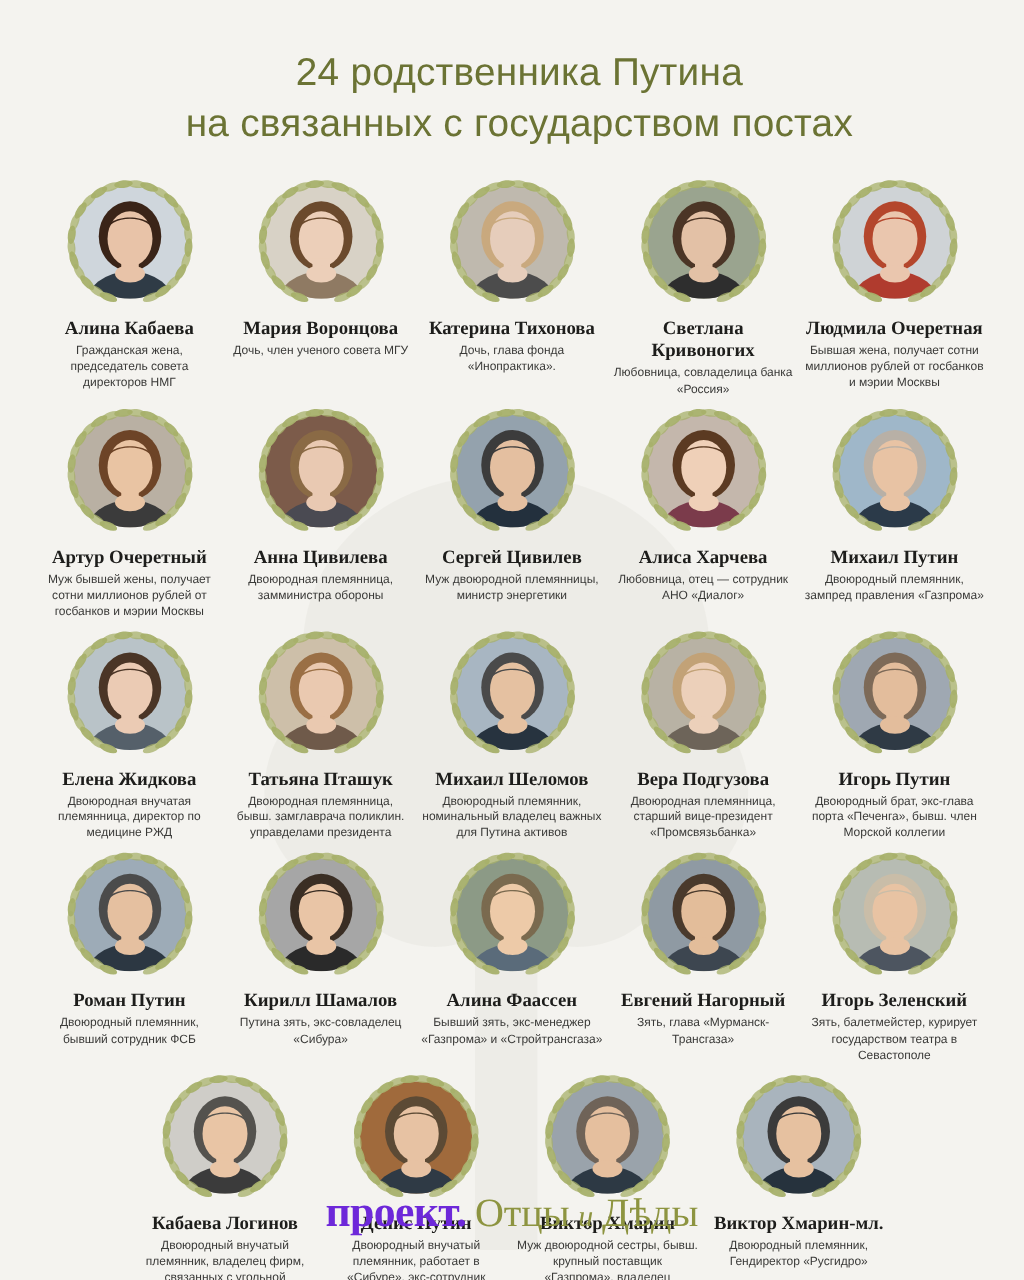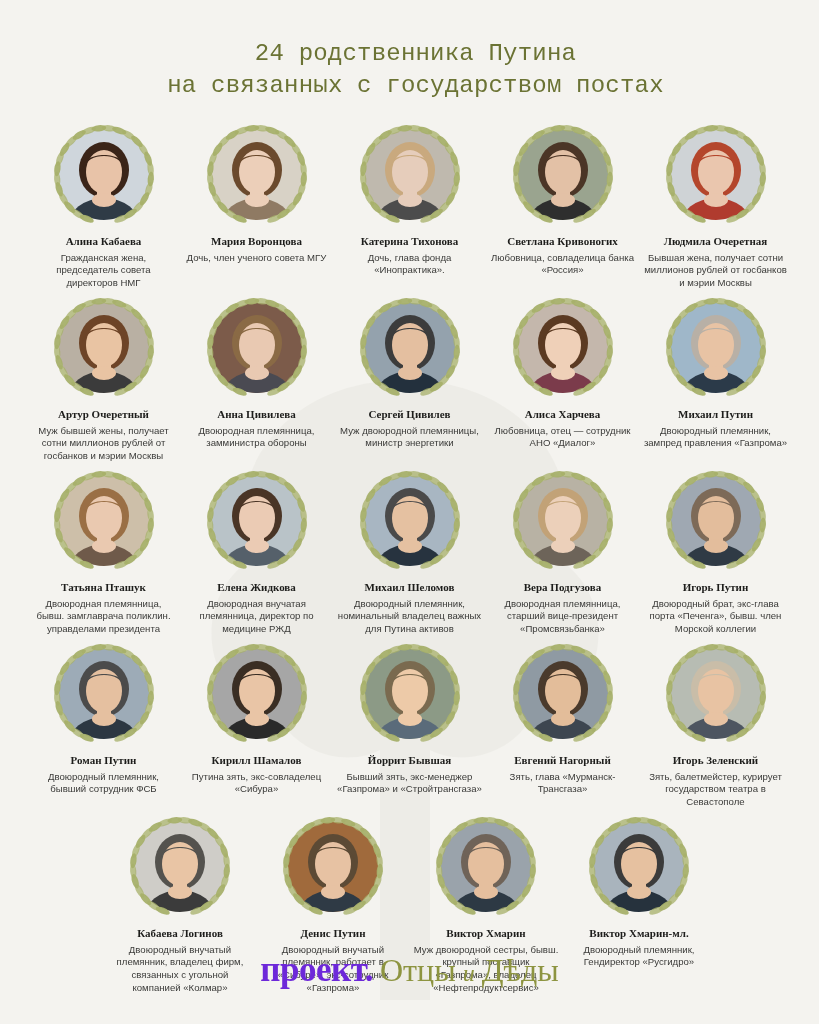--- a/index.html
+++ b/index.html
@@ -26,23 +26,23 @@
     opacity: 0.5;
     pointer-events: none;
   }
   .title-wrap {
     padding-top: 38px;
     text-align: center;
     position: relative;
     z-index: 3;
   }
   .title-line {
-    font-family: Liberation Mono, monospace;
+    font-family: Liberation Sans, sans-serif;
     color: #6b7334;
-    font-size: 24px;
+    font-size: 31px;
     line-height: 1.32;
     letter-spacing: 0.2px;
     font-weight: 400;
     margin-left: 12px;
   }
   .grid {
     position: relative;
     z-index: 3;
     margin-top: 22px;
     padding: 0 14px;
@@ -73,21 +73,21 @@
     background: #cfcabc;
   }
   .laurel {
     position: absolute;
     left: 0; top: 0;
     width: 104px; height: 104px;
   }
   .p-name {
     font-family: "Liberation Serif", serif;
     font-weight: bold;
-    font-size: 11px;
+    font-size: 15px;
     color: #1d1d1b;
     line-height: 1.2;
     margin-bottom: 3px;
   }
   .p-desc {
     font-family: "Liberation Sans", sans-serif;
     font-size: 9.6px;
     color: #3a3a38;
     line-height: 1.35;
   }
@@ -594,20 +594,65 @@
             </svg>
           </div>
           <div class="p-name">Михаил Путин</div>
           <div class="p-desc">Двоюродный племянник, зампред правления «Газпрома»</div>
         </div>
       </div>
       <div class="row">
         <div class="person">
           <div class="avatar-wrap">
             <div class="avatar"><svg viewBox="0 0 90 90" width="90" height="90">
+                <rect x="0" y="0" width="90" height="90" fill="#b9c3c8"></rect>
+                <ellipse cx="45" cy="96" rx="36" ry="28" fill="#55606a"></ellipse>
+                <ellipse cx="45" cy="40" rx="25" ry="28" fill="#4a3526"></ellipse>
+                <ellipse cx="45" cy="42" rx="18" ry="22" fill="#ebcbb4"></ellipse>
+                <path d="M23 40 C23 20 67 20 67 40 C63 30 55 26 45 26 C35 26 27 30 23 40 Z" fill="#4a3526"></path>
+                <rect x="38" y="58" width="14" height="12" fill="#ebcbb4"></rect>
+                <ellipse cx="45" cy="70" rx="12" ry="7" fill="#ebcbb4"></ellipse>
+              </svg></div>
+            <svg class="laurel" viewBox="0 0 104 104">
+              <g fill="#a7b06a">
+                <ellipse cx="34.7" cy="95.7" rx="7.5" ry="3.1" transform="rotate(201.6 34.7 95.7)" opacity="0.95"></ellipse>
+                <ellipse cx="25.5" cy="90.8" rx="7.5" ry="3.1" transform="rotate(214.3 25.5 90.8)" opacity="0.75"></ellipse>
+                <ellipse cx="17.7" cy="84.1" rx="7.5" ry="3.1" transform="rotate(226.9 17.7 84.1)" opacity="0.95"></ellipse>
+                <ellipse cx="11.5" cy="75.8" rx="7.5" ry="3.1" transform="rotate(239.6 11.5 75.8)" opacity="0.75"></ellipse>
+                <ellipse cx="7.2" cy="66.3" rx="7.5" ry="3.1" transform="rotate(252.3 7.2 66.3)" opacity="0.95"></ellipse>
+                <ellipse cx="5.2" cy="56.1" rx="7.5" ry="3.1" transform="rotate(265.0 5.2 56.1)" opacity="0.75"></ellipse>
+                <ellipse cx="5.4" cy="45.8" rx="7.5" ry="3.1" transform="rotate(277.6 5.4 45.8)" opacity="0.95"></ellipse>
+                <ellipse cx="7.9" cy="35.7" rx="7.5" ry="3.1" transform="rotate(290.3 7.9 35.7)" opacity="0.75"></ellipse>
+                <ellipse cx="12.6" cy="26.4" rx="7.5" ry="3.1" transform="rotate(303.0 12.6 26.4)" opacity="0.95"></ellipse>
+                <ellipse cx="19.1" cy="18.4" rx="7.5" ry="3.1" transform="rotate(315.6 19.1 18.4)" opacity="0.75"></ellipse>
+                <ellipse cx="27.3" cy="12.0" rx="7.5" ry="3.1" transform="rotate(328.3 27.3 12.0)" opacity="0.95"></ellipse>
+                <ellipse cx="36.7" cy="7.6" rx="7.5" ry="3.1" transform="rotate(341.0 36.7 7.6)" opacity="0.75"></ellipse>
+                <ellipse cx="46.8" cy="5.3" rx="7.5" ry="3.1" transform="rotate(353.7 46.8 5.3)" opacity="0.95"></ellipse>
+                <ellipse cx="57.2" cy="5.3" rx="7.5" ry="3.1" transform="rotate(366.3 57.2 5.3)" opacity="0.75"></ellipse>
+                <ellipse cx="67.3" cy="7.6" rx="7.5" ry="3.1" transform="rotate(379.0 67.3 7.6)" opacity="0.95"></ellipse>
+                <ellipse cx="76.7" cy="12.0" rx="7.5" ry="3.1" transform="rotate(391.7 76.7 12.0)" opacity="0.75"></ellipse>
+                <ellipse cx="84.9" cy="18.4" rx="7.5" ry="3.1" transform="rotate(404.4 84.9 18.4)" opacity="0.95"></ellipse>
+                <ellipse cx="91.4" cy="26.4" rx="7.5" ry="3.1" transform="rotate(417.0 91.4 26.4)" opacity="0.75"></ellipse>
+                <ellipse cx="96.1" cy="35.7" rx="7.5" ry="3.1" transform="rotate(429.7 96.1 35.7)" opacity="0.95"></ellipse>
+                <ellipse cx="98.6" cy="45.8" rx="7.5" ry="3.1" transform="rotate(442.4 98.6 45.8)" opacity="0.75"></ellipse>
+                <ellipse cx="98.8" cy="56.1" rx="7.5" ry="3.1" transform="rotate(455.0 98.8 56.1)" opacity="0.95"></ellipse>
+                <ellipse cx="96.8" cy="66.3" rx="7.5" ry="3.1" transform="rotate(467.7 96.8 66.3)" opacity="0.75"></ellipse>
+                <ellipse cx="92.5" cy="75.8" rx="7.5" ry="3.1" transform="rotate(480.4 92.5 75.8)" opacity="0.95"></ellipse>
+                <ellipse cx="86.3" cy="84.1" rx="7.5" ry="3.1" transform="rotate(493.1 86.3 84.1)" opacity="0.75"></ellipse>
+                <ellipse cx="78.5" cy="90.8" rx="7.5" ry="3.1" transform="rotate(505.7 78.5 90.8)" opacity="0.95"></ellipse>
+                <ellipse cx="69.3" cy="95.7" rx="7.5" ry="3.1" transform="rotate(518.4 69.3 95.7)" opacity="0.75"></ellipse>
+              </g>
+            </svg>
+          </div>
+          <div class="p-name">Елена Жидкова</div>
+          <div class="p-desc">Двоюродная внучатая племянница, директор по медицине РЖД</div>
+        </div>
+        <div class="person">
+          <div class="avatar-wrap">
+            <div class="avatar"><svg viewBox="0 0 90 90" width="90" height="90">
                 <rect x="0" y="0" width="90" height="90" fill="#cdbfa9"></rect>
                 <ellipse cx="45" cy="96" rx="36" ry="28" fill="#6f5a4a"></ellipse>
                 <ellipse cx="45" cy="40" rx="25" ry="28" fill="#9a6f45"></ellipse>
                 <ellipse cx="45" cy="42" rx="18" ry="22" fill="#eac9b0"></ellipse>
                 <path d="M23 40 C23 20 67 20 67 40 C63 30 55 26 45 26 C35 26 27 30 23 40 Z" fill="#9a6f45"></path>
                 <rect x="38" y="58" width="14" height="12" fill="#eac9b0"></rect>
                 <ellipse cx="45" cy="70" rx="12" ry="7" fill="#eac9b0"></ellipse>
               </svg></div>
             <svg class="laurel" viewBox="0 0 104 104">
               <g fill="#a7b06a">
@@ -639,65 +684,20 @@
                 <ellipse cx="69.3" cy="95.7" rx="7.5" ry="3.1" transform="rotate(518.4 69.3 95.7)" opacity="0.75"></ellipse>
               </g>
             </svg>
           </div>
           <div class="p-name">Татьяна Пташук</div>
           <div class="p-desc">Двоюродная племянница, бывш. замглаврача поликлин. управделами президента</div>
         </div>
         <div class="person">
           <div class="avatar-wrap">
             <div class="avatar"><svg viewBox="0 0 90 90" width="90" height="90">
-                <rect x="0" y="0" width="90" height="90" fill="#b9c3c8"></rect>
-                <ellipse cx="45" cy="96" rx="36" ry="28" fill="#55606a"></ellipse>
-                <ellipse cx="45" cy="40" rx="25" ry="28" fill="#4a3526"></ellipse>
-                <ellipse cx="45" cy="42" rx="18" ry="22" fill="#ebcbb4"></ellipse>
-                <path d="M23 40 C23 20 67 20 67 40 C63 30 55 26 45 26 C35 26 27 30 23 40 Z" fill="#4a3526"></path>
-                <rect x="38" y="58" width="14" height="12" fill="#ebcbb4"></rect>
-                <ellipse cx="45" cy="70" rx="12" ry="7" fill="#ebcbb4"></ellipse>
-              </svg></div>
-            <svg class="laurel" viewBox="0 0 104 104">
-              <g fill="#a7b06a">
-                <ellipse cx="34.7" cy="95.7" rx="7.5" ry="3.1" transform="rotate(201.6 34.7 95.7)" opacity="0.95"></ellipse>
-                <ellipse cx="25.5" cy="90.8" rx="7.5" ry="3.1" transform="rotate(214.3 25.5 90.8)" opacity="0.75"></ellipse>
-                <ellipse cx="17.7" cy="84.1" rx="7.5" ry="3.1" transform="rotate(226.9 17.7 84.1)" opacity="0.95"></ellipse>
-                <ellipse cx="11.5" cy="75.8" rx="7.5" ry="3.1" transform="rotate(239.6 11.5 75.8)" opacity="0.75"></ellipse>
-                <ellipse cx="7.2" cy="66.3" rx="7.5" ry="3.1" transform="rotate(252.3 7.2 66.3)" opacity="0.95"></ellipse>
-                <ellipse cx="5.2" cy="56.1" rx="7.5" ry="3.1" transform="rotate(265.0 5.2 56.1)" opacity="0.75"></ellipse>
-                <ellipse cx="5.4" cy="45.8" rx="7.5" ry="3.1" transform="rotate(277.6 5.4 45.8)" opacity="0.95"></ellipse>
-                <ellipse cx="7.9" cy="35.7" rx="7.5" ry="3.1" transform="rotate(290.3 7.9 35.7)" opacity="0.75"></ellipse>
-                <ellipse cx="12.6" cy="26.4" rx="7.5" ry="3.1" transform="rotate(303.0 12.6 26.4)" opacity="0.95"></ellipse>
-                <ellipse cx="19.1" cy="18.4" rx="7.5" ry="3.1" transform="rotate(315.6 19.1 18.4)" opacity="0.75"></ellipse>
-                <ellipse cx="27.3" cy="12.0" rx="7.5" ry="3.1" transform="rotate(328.3 27.3 12.0)" opacity="0.95"></ellipse>
-                <ellipse cx="36.7" cy="7.6" rx="7.5" ry="3.1" transform="rotate(341.0 36.7 7.6)" opacity="0.75"></ellipse>
-                <ellipse cx="46.8" cy="5.3" rx="7.5" ry="3.1" transform="rotate(353.7 46.8 5.3)" opacity="0.95"></ellipse>
-                <ellipse cx="57.2" cy="5.3" rx="7.5" ry="3.1" transform="rotate(366.3 57.2 5.3)" opacity="0.75"></ellipse>
-                <ellipse cx="67.3" cy="7.6" rx="7.5" ry="3.1" transform="rotate(379.0 67.3 7.6)" opacity="0.95"></ellipse>
-                <ellipse cx="76.7" cy="12.0" rx="7.5" ry="3.1" transform="rotate(391.7 76.7 12.0)" opacity="0.75"></ellipse>
-                <ellipse cx="84.9" cy="18.4" rx="7.5" ry="3.1" transform="rotate(404.4 84.9 18.4)" opacity="0.95"></ellipse>
-                <ellipse cx="91.4" cy="26.4" rx="7.5" ry="3.1" transform="rotate(417.0 91.4 26.4)" opacity="0.75"></ellipse>
-                <ellipse cx="96.1" cy="35.7" rx="7.5" ry="3.1" transform="rotate(429.7 96.1 35.7)" opacity="0.95"></ellipse>
-                <ellipse cx="98.6" cy="45.8" rx="7.5" ry="3.1" transform="rotate(442.4 98.6 45.8)" opacity="0.75"></ellipse>
-                <ellipse cx="98.8" cy="56.1" rx="7.5" ry="3.1" transform="rotate(455.0 98.8 56.1)" opacity="0.95"></ellipse>
-                <ellipse cx="96.8" cy="66.3" rx="7.5" ry="3.1" transform="rotate(467.7 96.8 66.3)" opacity="0.75"></ellipse>
-                <ellipse cx="92.5" cy="75.8" rx="7.5" ry="3.1" transform="rotate(480.4 92.5 75.8)" opacity="0.95"></ellipse>
-                <ellipse cx="86.3" cy="84.1" rx="7.5" ry="3.1" transform="rotate(493.1 86.3 84.1)" opacity="0.75"></ellipse>
-                <ellipse cx="78.5" cy="90.8" rx="7.5" ry="3.1" transform="rotate(505.7 78.5 90.8)" opacity="0.95"></ellipse>
-                <ellipse cx="69.3" cy="95.7" rx="7.5" ry="3.1" transform="rotate(518.4 69.3 95.7)" opacity="0.75"></ellipse>
-              </g>
-            </svg>
-          </div>
-          <div class="p-name">Елена Жидкова</div>
-          <div class="p-desc">Двоюродная внучатая племянница, директор по медицине РЖД</div>
-        </div>
-        <div class="person">
-          <div class="avatar-wrap">
-            <div class="avatar"><svg viewBox="0 0 90 90" width="90" height="90">
                 <rect x="0" y="0" width="90" height="90" fill="#a8b6c2"></rect>
                 <ellipse cx="45" cy="96" rx="36" ry="28" fill="#27333f"></ellipse>
                 <ellipse cx="45" cy="40" rx="25" ry="28" fill="#4a4a4a"></ellipse>
                 <ellipse cx="45" cy="42" rx="18" ry="22" fill="#e5c1a1"></ellipse>
                 <path d="M23 40 C23 20 67 20 67 40 C63 30 55 26 45 26 C35 26 27 30 23 40 Z" fill="#4a4a4a"></path>
                 <rect x="38" y="58" width="14" height="12" fill="#e5c1a1"></rect>
                 <ellipse cx="45" cy="70" rx="12" ry="7" fill="#e5c1a1"></ellipse>
               </svg></div>
             <svg class="laurel" viewBox="0 0 104 104">
               <g fill="#a7b06a">
@@ -950,21 +950,21 @@
                 <ellipse cx="98.6" cy="45.8" rx="7.5" ry="3.1" transform="rotate(442.4 98.6 45.8)" opacity="0.75"></ellipse>
                 <ellipse cx="98.8" cy="56.1" rx="7.5" ry="3.1" transform="rotate(455.0 98.8 56.1)" opacity="0.95"></ellipse>
                 <ellipse cx="96.8" cy="66.3" rx="7.5" ry="3.1" transform="rotate(467.7 96.8 66.3)" opacity="0.75"></ellipse>
                 <ellipse cx="92.5" cy="75.8" rx="7.5" ry="3.1" transform="rotate(480.4 92.5 75.8)" opacity="0.95"></ellipse>
                 <ellipse cx="86.3" cy="84.1" rx="7.5" ry="3.1" transform="rotate(493.1 86.3 84.1)" opacity="0.75"></ellipse>
                 <ellipse cx="78.5" cy="90.8" rx="7.5" ry="3.1" transform="rotate(505.7 78.5 90.8)" opacity="0.95"></ellipse>
                 <ellipse cx="69.3" cy="95.7" rx="7.5" ry="3.1" transform="rotate(518.4 69.3 95.7)" opacity="0.75"></ellipse>
               </g>
             </svg>
           </div>
-          <div class="p-name">Йоррит Бывшая</div>
+          <div class="p-name">Алина Фаассен</div>
           <div class="p-desc">Бывший зять, экс-менеджер «Газпрома» и «Стройтрансгаза»</div>
         </div>
         <div class="person">
           <div class="avatar-wrap">
             <div class="avatar"><svg viewBox="0 0 90 90" width="90" height="90">
                 <rect x="0" y="0" width="90" height="90" fill="#8f9aa3"></rect>
                 <ellipse cx="45" cy="96" rx="36" ry="28" fill="#3d4650"></ellipse>
                 <ellipse cx="45" cy="40" rx="25" ry="28" fill="#4a3a2c"></ellipse>
                 <ellipse cx="45" cy="42" rx="18" ry="22" fill="#e3bd9a"></ellipse>
                 <path d="M23 40 C23 20 67 20 67 40 C63 30 55 26 45 26 C35 26 27 30 23 40 Z" fill="#4a3a2c"></path>

